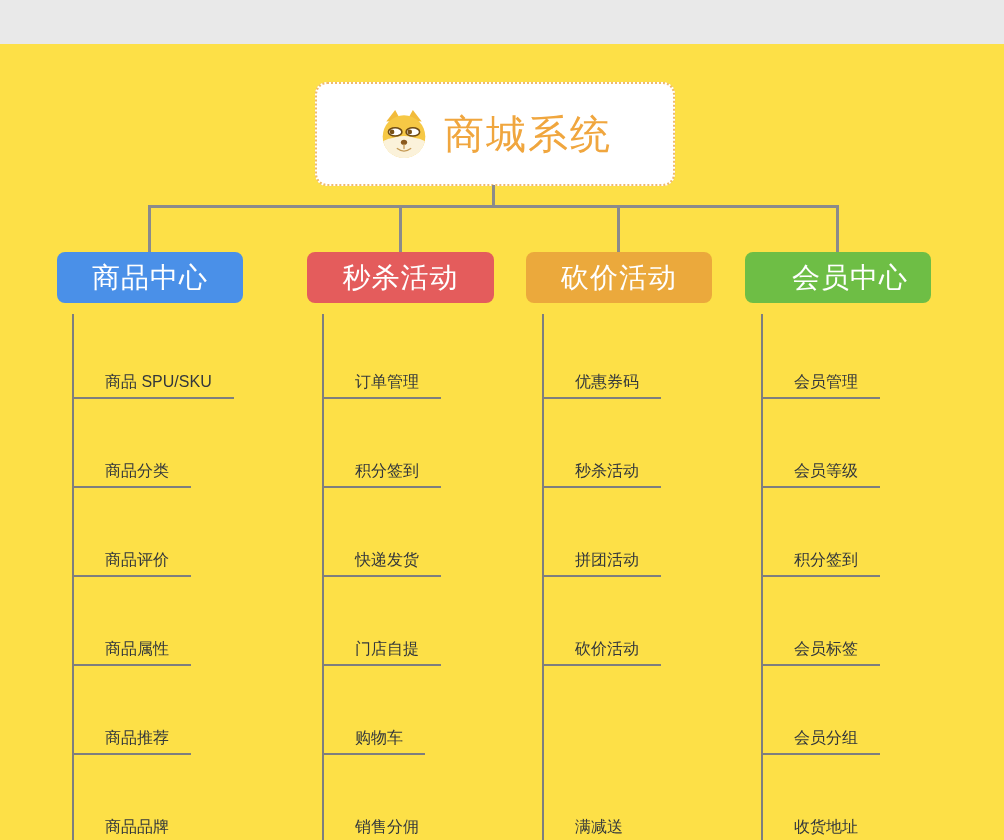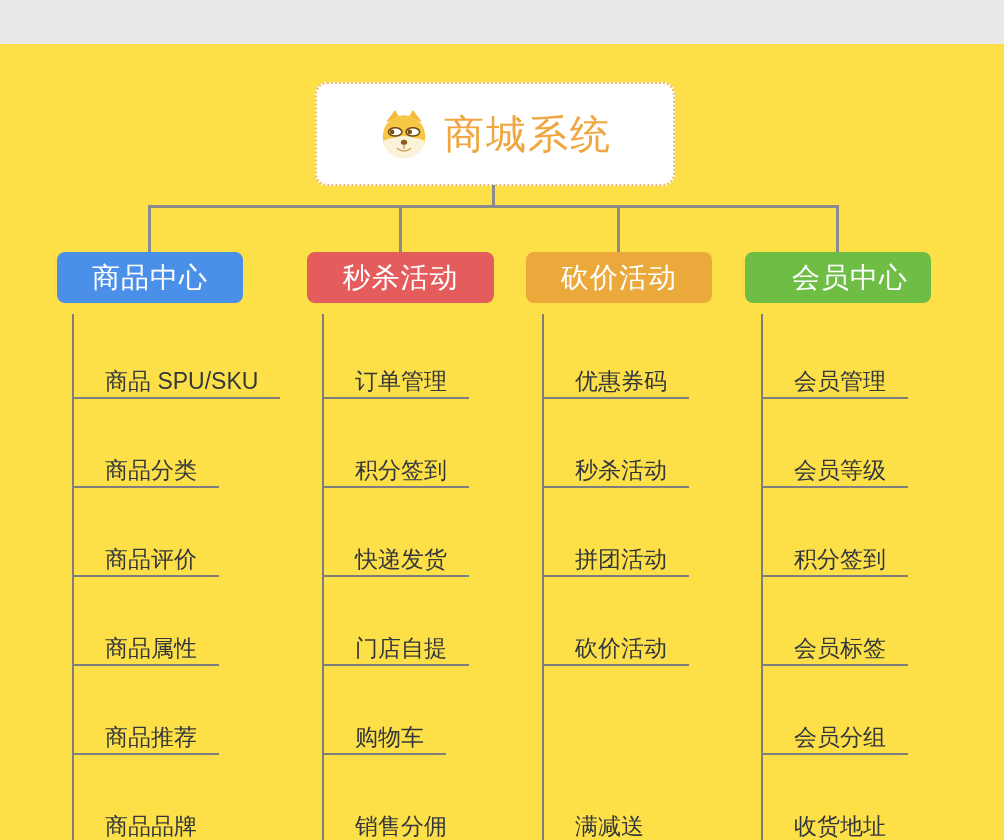--- a/index.html
+++ b/index.html
@@ -36,21 +36,21 @@
   .h3{left:745px;width:186px}
   
   .col{
     position:absolute;top:270px;height:531px;width:250px;
     border-left:2px solid #7E7E7E;box-sizing:border-box;
   }
   .c0{left:72px}.c1{left:322px}.c2{left:542px}.c3{left:761px}
   .item{
     position:absolute;left:-2px;
     padding:0 22px 0 33px;border-bottom:2px solid #7E7E7E;
-    font-size:23px;color:#33373C;line-height:31px;height:31px;
+    font-size:16px;color:#33373C;line-height:31px;height:31px;
     white-space:nowrap;
   }
   .i0{top:52px}.i1{top:141px}.i2{top:230px}.i3{top:319px}.i4{top:408px}.i5{top:497px}
 </style>
 </head>
 <body>
 
 <div class="canvas">
 
   <div class="root">

